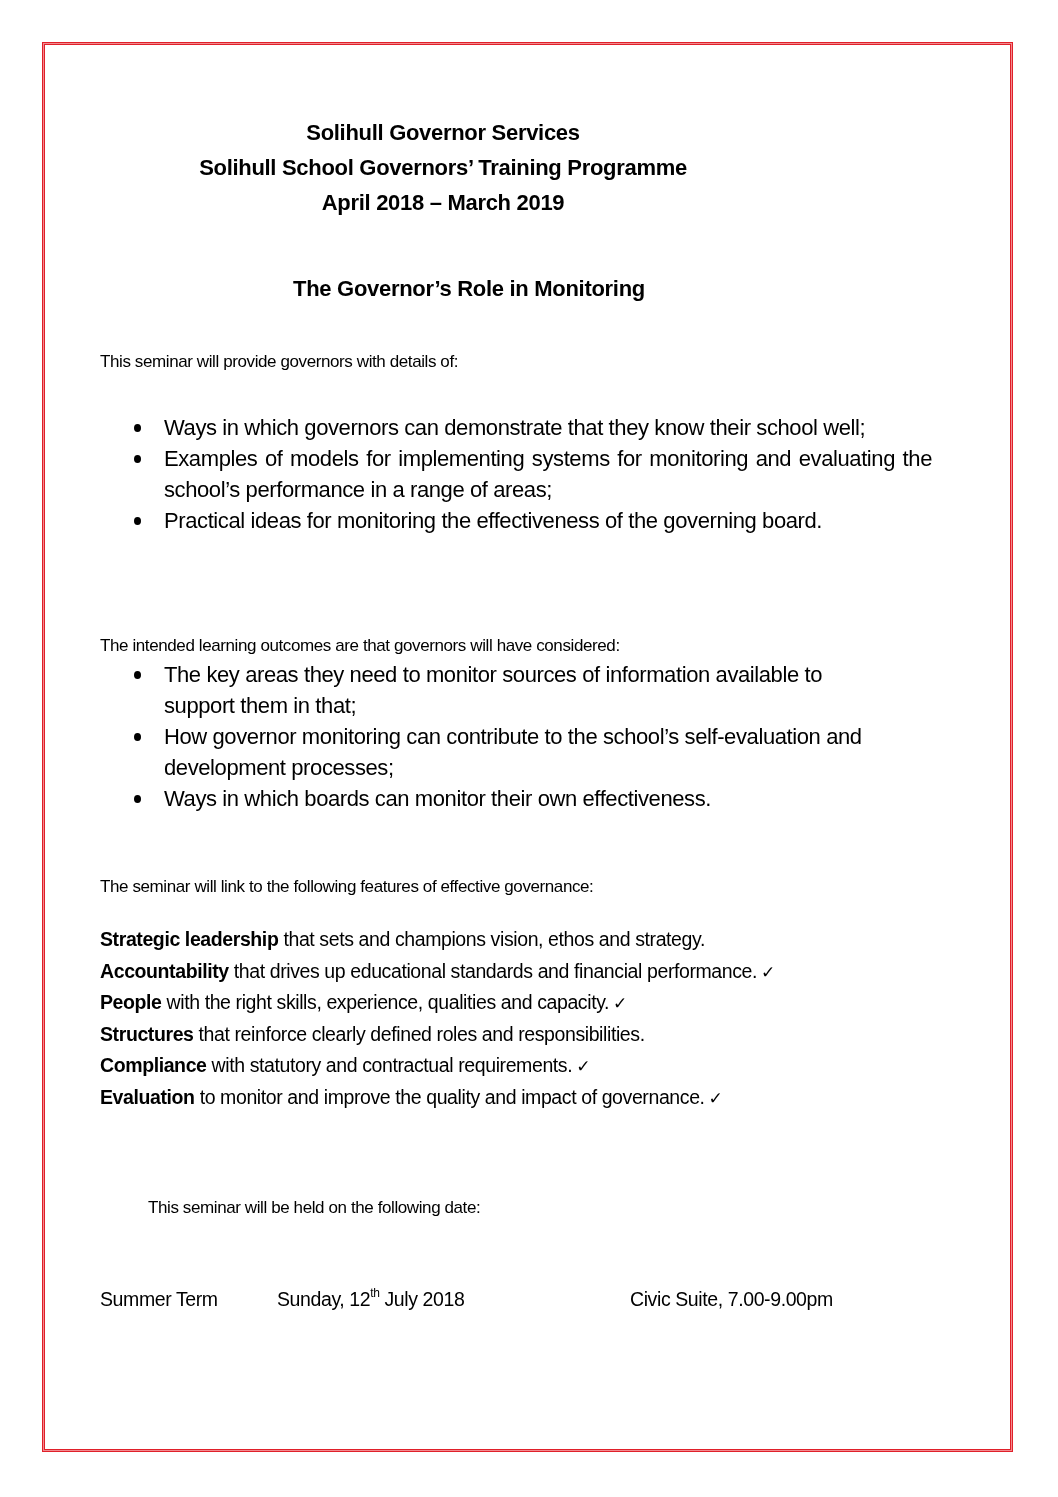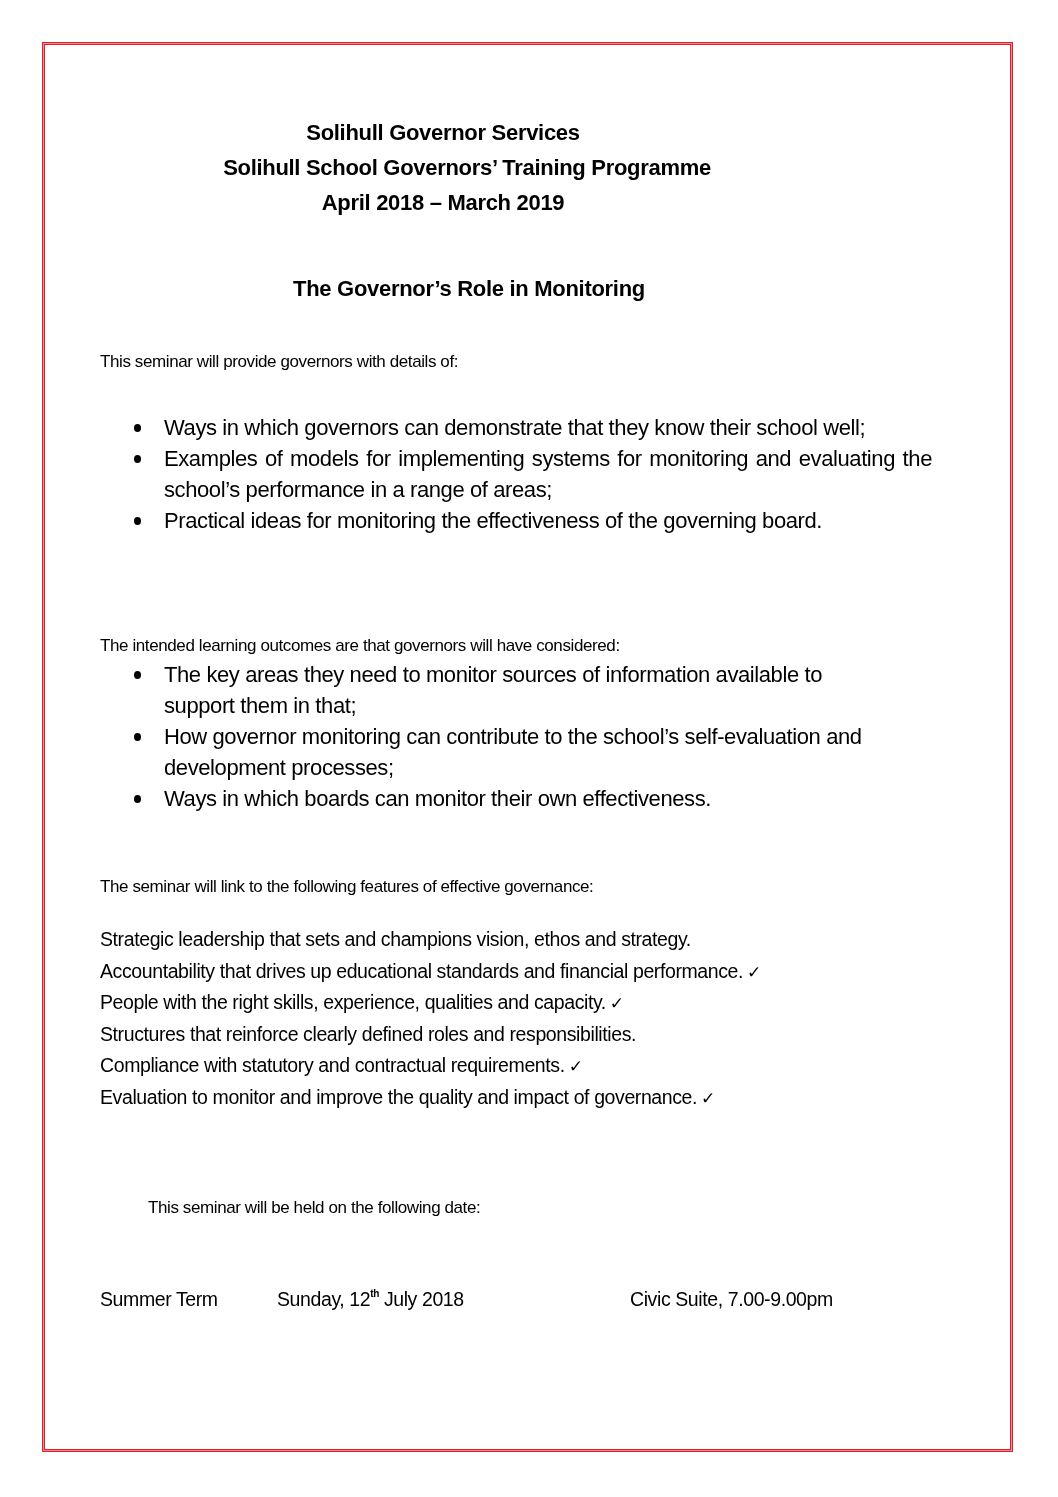--- a/index.html
+++ b/index.html
@@ -4,38 +4,38 @@
   <style>
     html, body { margin: 0; padding: 0; background: #ffffff; }
     body { width: 1058px; height: 1497px; position: relative; overflow: hidden;
            font-family: "Liberation Sans", "DejaVu Sans", sans-serif; color: #000; }
     .frame { position: absolute; left: 42px; top: 42px; width: 969px; height: 1408px;
              border: 1px solid #e0202a; box-shadow: inset 0 0 0 1px #f28a8f, inset 0 0 0 2px #e0202a; }
     .frame::after { content: ""; position: absolute; left: 2px; top: 2px; right: -2px; bottom: -2px; }
     .heading { position: absolute; left: 0; width: 886px; text-align: center; font-weight: bold;
                font-size: 22px; letter-spacing: -0.3px; }
     .h1 { top: 120px; }
-    .h2 { top: 155px; padding-left: 24px; }
+    .h2 { top: 155px; }
     .h3 { top: 190px; }
     .h4 { top: 276px; padding-left: 26px; }
     .para { position: absolute; left: 100px; font-size: 17px; letter-spacing: -0.4px; white-space: nowrap; }
     .list { position: absolute; left: 100px; width: 832px; margin: 0; padding: 0; list-style: none; }
     .list li { position: relative; padding-left: 64px; font-size: 22px; line-height: 31px;
                letter-spacing: -0.4px; }
     .list li .bullet { position: absolute; left: 34px; top: 12px; width: 7px; height: 8px;
                        background: #000; border-radius: 50%; }
     .list.justify li { text-align: justify; text-align-last: left; }
     .list1 { top: 412px; }
     .list2 { top: 659px; }
     .features { position: absolute; left: 100px; top: 924px; font-size: 19.5px; letter-spacing: -0.4px; }
     .features div { line-height: 30.5px; white-space: nowrap; }
-    .features b { font-weight: normal; }
+    .features b { font-weight: bold; }
     .check { font-family: "DejaVu Sans", sans-serif; font-size: 17px; margin-left: 4px; }
     .date-row { position: absolute; top: 1288px; font-size: 19.5px; letter-spacing: -0.4px; white-space: nowrap; }
-    .date-row sup { font-size: 10px; vertical-align: 9px; line-height: 0; font-weight: bold; }
+    .date-row sup { font-size: 12px; vertical-align: 9px; line-height: 0; }
   </style>
 </head>
 <body>
 
 <div class="frame"></div>
 
 <div class="heading h1">Solihull Governor Services</div>
 <div class="heading h2">Solihull School Governors’ Training Programme</div>
 <div class="heading h3">April 2018 – March 2019</div>
 <div class="heading h4">The Governor’s Role in Monitoring</div>

